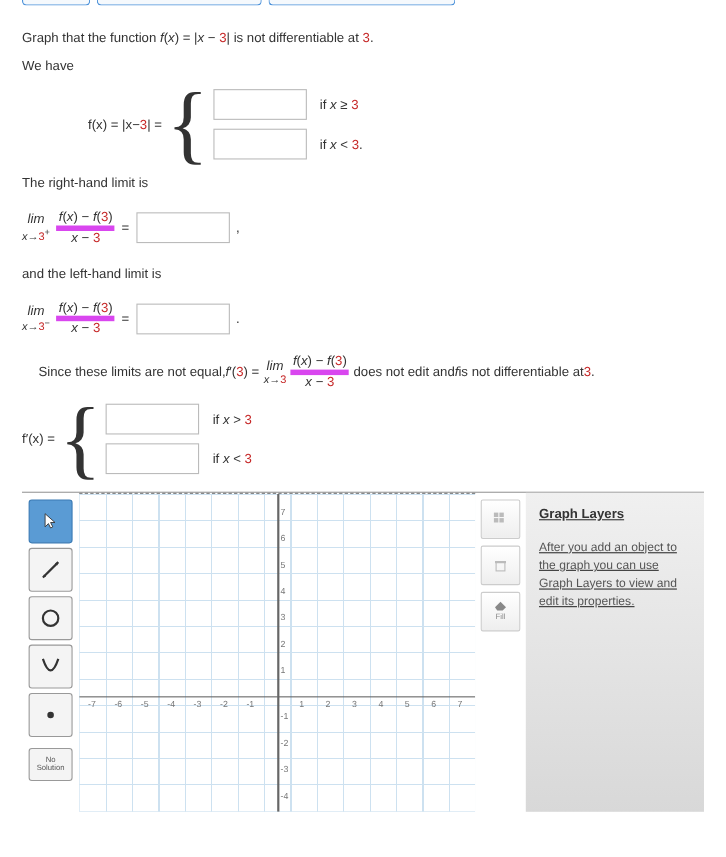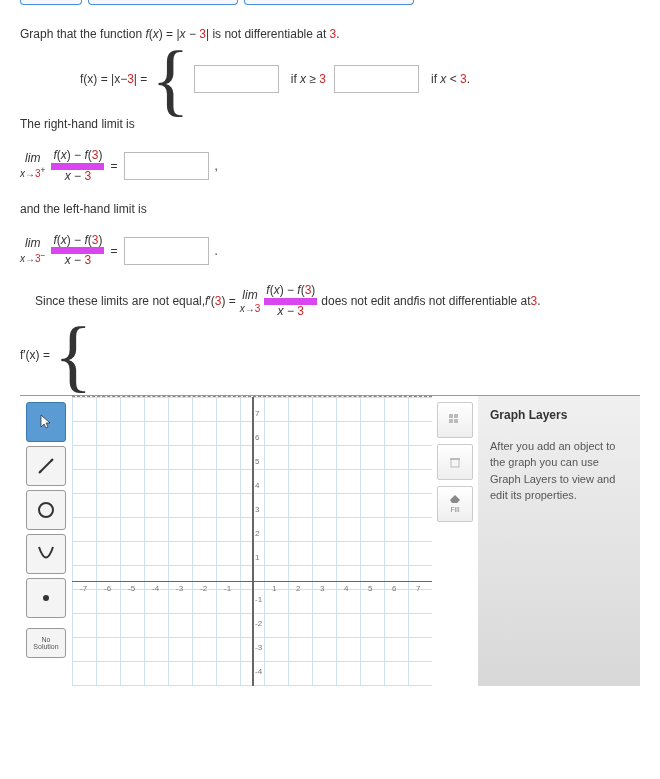--- a/index.html
+++ b/index.html
@@ -10,68 +10,69 @@
 .tab2 { width: 150px; height: 5px; padding: 0; }
 .tab3 { width: 170px; height: 5px; padding: 0; }
 .content { padding: 20px; }
 .line { margin-bottom: 8px; line-height: 1.5; }
 .line .var { font-style: italic; }
 .red { color: #c62828; }
 .row { display: flex; align-items: center; margin: 12px 0; }
 .brace-wrap { display: flex; align-items: center; }
 .brace { font-size: 60px; font-family: 'Times New Roman', serif; line-height: 0.6; color: #333; margin: 0 4px; }
 .brace-lg { font-size: 80px; }
-.cases { display: flex; flex-direction: row; gap: 8px; }
+.cases { display: flex; flex-direction: column; gap: 8px; }
 .case-row { display: flex; align-items: center; gap: 12px; }
 .input-box { border: 1px solid #bbb; background: #fff; height: 28px; width: 85px; }
 .cond { font-size: 12px; }
 .cond .var { font-style: italic; }
 .limit-row { display: flex; align-items: center; margin: 16px 0; }
 .lim { display: flex; flex-direction: column; align-items: center; font-size: 12px; line-height: 1.15; }
 .lim .top { font-style: italic; }
 .lim .bot { font-size: 10px; }
 .lim .bot .var { font-style: italic; }
 .frac { display: inline-flex; flex-direction: column; align-items: center; line-height: 1.15; }
-.frac .num { border-bottom: 7px solid #d946ef; padding: 0 2px; }
+.frac .num { border-bottom: 5px solid #d946ef; padding: 0 2px; }
 .frac .den { padding: 0 2px; }
 .frac .var { font-style: italic; }
 .eq { margin: 0 6px; }
 .graph-area { display: flex; margin-top: 16px; border-top: 1px solid #999; }
 .tool-col { display: flex; flex-direction: column; gap: 4px; padding: 6px; }
 .tool { width: 40px; height: 40px; border: 1px solid #999; border-radius: 3px; background: #f4f4f4; display: flex; align-items: center; justify-content: center; font-size: 16px; color: #333; }
 .tool.active { background: #5a9bd4; border-color: #3a7ab4; }
 .no-sol { width: 40px; height: 30px; border: 1px solid #999; border-radius: 3px; background: #f4f4f4; display: flex; flex-direction: column; align-items: center; justify-content: center; font-size: 7px; color: #555; margin-top: 6px; }
 .graph-canvas { position: relative; width: 360px; height: 290px; border-top: 1px dashed #888; overflow: hidden; }
 .grid { position: absolute; inset: 0; background:
   repeating-linear-gradient(to right, #cde1f0 0, #cde1f0 1px, transparent 1px, transparent 24px),
   repeating-linear-gradient(to bottom, #cde1f0 0, #cde1f0 1px, transparent 1px, transparent 24px);
 }
 .axis-x { position: absolute; left: 0; right: 0; top: 184px; height: 1.5px; background: #666; }
 .axis-y { position: absolute; top: 0; bottom: 0; left: 180px; width: 1.5px; background: #666; }
 .gl { position: absolute; font-size: 8px; color: #777; }
 .right-col { display: flex; flex-direction: column; gap: 6px; padding: 6px; width: 46px; align-items: center; }
 .rtool { width: 36px; height: 36px; border: 1px solid #ccc; border-radius: 2px; background: linear-gradient(#fff,#eee); display: flex; flex-direction: column; align-items: center; justify-content: center; font-size: 7px; color: #888; gap: 2px; }
 .rtool.fill { width: 36px; }
-.layers-panel { flex: 1; background: linear-gradient(#f0f0f0,#d8d8d8); padding: 12px; overflow: hidden; }
+.layers-panel { flex: 1; background: linear-gradient(#f0f0f0,#d8d8d8); padding: 12px; overflow: hidden; text-decoration: underline; }
 .layers-title { font-weight: bold; font-size: 12px; color: #333; margin-bottom: 16px; }
 .layers-text { font-size: 11px; color: #555; line-height: 1.5; }
 </style>
 </head>
 <body>
 
 <div class="top-tabs">
   <div class="tab tab1"></div>
   <div class="tab tab2"></div>
   <div class="tab tab3"></div>
 </div>
 
 <div class="content">
   <div class="line">
     <span>Graph that the function </span><span class="var">f</span>(<span class="var">x</span>)<span> = |</span><span class="var">x</span><span> − </span><span class="red">3</span><span>| is not differentiable at </span><span class="red">3</span><span>.</span>
   </div>
+  <div class="line">We have</div>
 
   <div class="row">
     <div style="width:60px"></div>
     <span class="var">f</span>(<span class="var">x</span>) = |<span class="var">x</span> − <span class="red">3</span>| =
     <div class="brace-wrap">
       <span class="brace brace-lg">{</span>
       <div class="cases">
         <div class="case-row">
           <input class="input-box" style="">
           <span class="cond">if <span class="var">x</span> ≥ <span class="red">3</span></span>
@@ -133,20 +134,30 @@
     </span>
     <span style="width:4px"></span>
     <span> does not edit and </span><span class="var">f</span><span> is not differentiable at </span><span class="red">3</span><span>.</span>
   </div>
 
 
   <div class="row">
     <span class="var">f</span> ′(<span class="var">x</span>) =
     <div class="brace-wrap">
       <span class="brace brace-lg">{</span>
+      <div class="cases">
+        <div class="case-row">
+          <input class="input-box" style="">
+          <span class="cond">if <span class="var">x</span> &gt; <span class="red">3</span></span>
+        </div>
+        <div class="case-row">
+          <input class="input-box" style="">
+          <span class="cond">if <span class="var">x</span> &lt; <span class="red">3</span></span>
+        </div>
+      </div>
     </div>
   </div>
 
   <div class="graph-area">
     <div class="tool-col">
       <div class="tool active">
           <svg width="16" height="16" viewBox="0 0 16 16">
             <path d="M3 1 L3 13 L6 10 L8 14 L10 13 L8 9 L12 9 Z" fill="#fff" stroke="#333" stroke-width="0.8"></path>
           </svg>
         </div>

